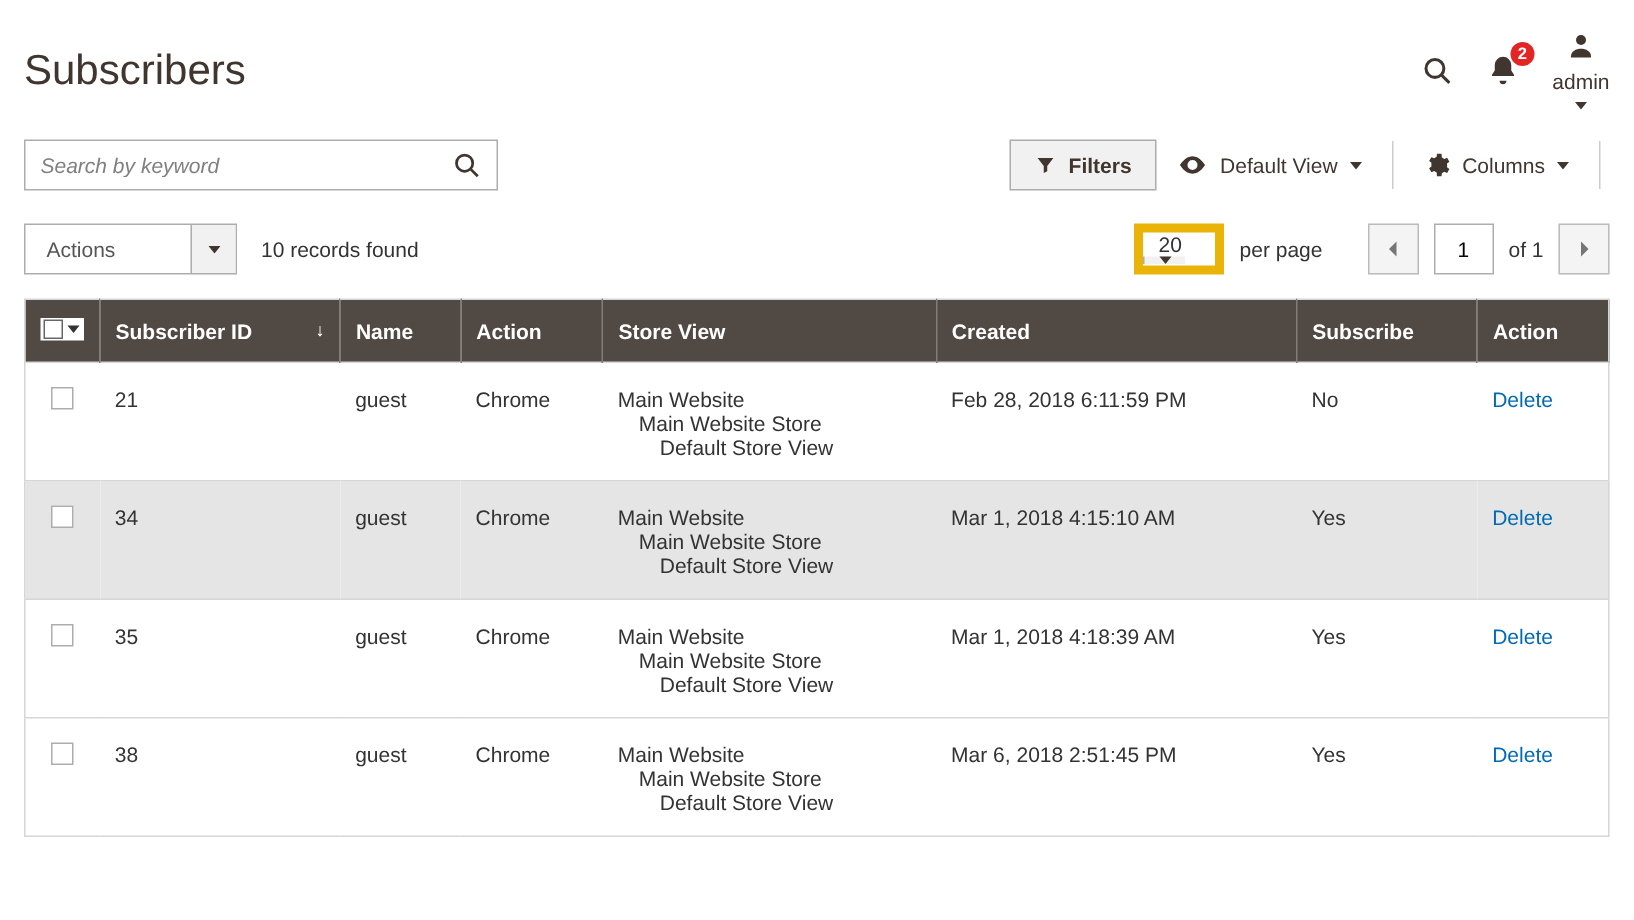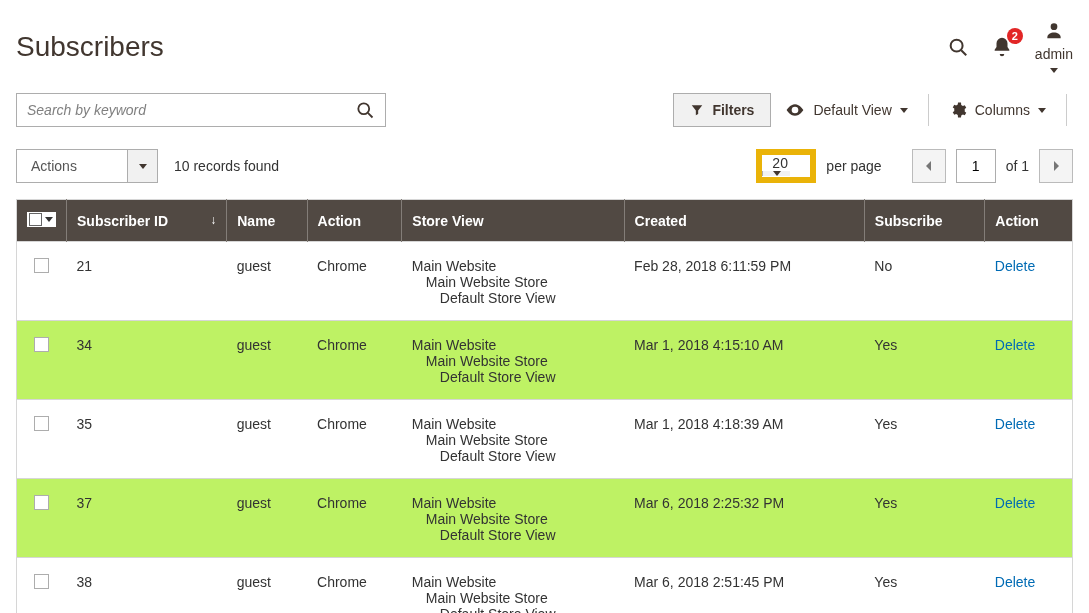--- a/index.html
+++ b/index.html
@@ -59,21 +59,21 @@
   .toolbar1 {
     display: flex;
     align-items: center;
     padding: 6px 0 14px 0;
     gap: 12px;
   }
   .search-box {
     display: flex;
     align-items: center;
     border: 1px solid #adadad;
-    width: 370px;
+    width: 316px;
     height: 34px;
     padding: 0 10px;
   }
   .search-box input {
     flex: 1;
     border: none;
     outline: none;
     font-size: 14px;
     font-style: italic;
     color: #777;
@@ -222,21 +222,21 @@
     width: 10px; height: 13px;
     display: inline-flex; align-items: center; justify-content: center;
   }
   .hdr-chk .dd .caret-down { border-top-color: #333; }
   table.grid tbody td {
     padding: 16px 10px 14px 10px;
     border-top: 1px solid #d6d6d6;
     vertical-align: top;
     color: #333;
   }
-  table.grid tbody tr.alt td { background: #bef264; }
+  table.grid tbody tr.alt td { background: #e5e5e5; }
   table.grid tbody td.chkcol { text-align: center; }
   .row-chk {
     width: 15px; height: 15px; border: 1px solid #adadad; display: inline-block; background: #fff; cursor: pointer;
   }
   .storeview .l1 { }
   .storeview .l2 { padding-left: 14px; }
   .storeview .l3 { padding-left: 28px; }
   .link-delete { color: #006bb4; cursor: pointer; }
   .sort-arrow {
     float: right;
@@ -403,36 +403,20 @@
           <div class="storeview">
             <div class="l1">Main Website</div>
             <div class="l2">Main Website Store</div>
             <div class="l3">Default Store View</div>
           </div>
         </td>
         <td>Mar 1, 2018 4:18:39 AM</td>
         <td>Yes</td>
         <td><span class="link-delete">Delete</span></td>
       </tr>
-      <tr class="alt">
-        <td class="chkcol"><span class="row-chk"></span></td>
-        <td>37</td>
-        <td>guest</td>
-        <td>Chrome</td>
-        <td>
-          <div class="storeview">
-            <div class="l1">Main Website</div>
-            <div class="l2">Main Website Store</div>
-            <div class="l3">Default Store View</div>
-          </div>
-        </td>
-        <td>Mar 6, 2018 2:25:32 PM</td>
-        <td>Yes</td>
-        <td><span class="link-delete">Delete</span></td>
-      </tr>
       <tr>
         <td class="chkcol"><span class="row-chk"></span></td>
         <td>38</td>
         <td>guest</td>
         <td>Chrome</td>
         <td>
           <div class="storeview">
             <div class="l1">Main Website</div>
             <div class="l2">Main Website Store</div>
             <div class="l3">Default Store View</div>

